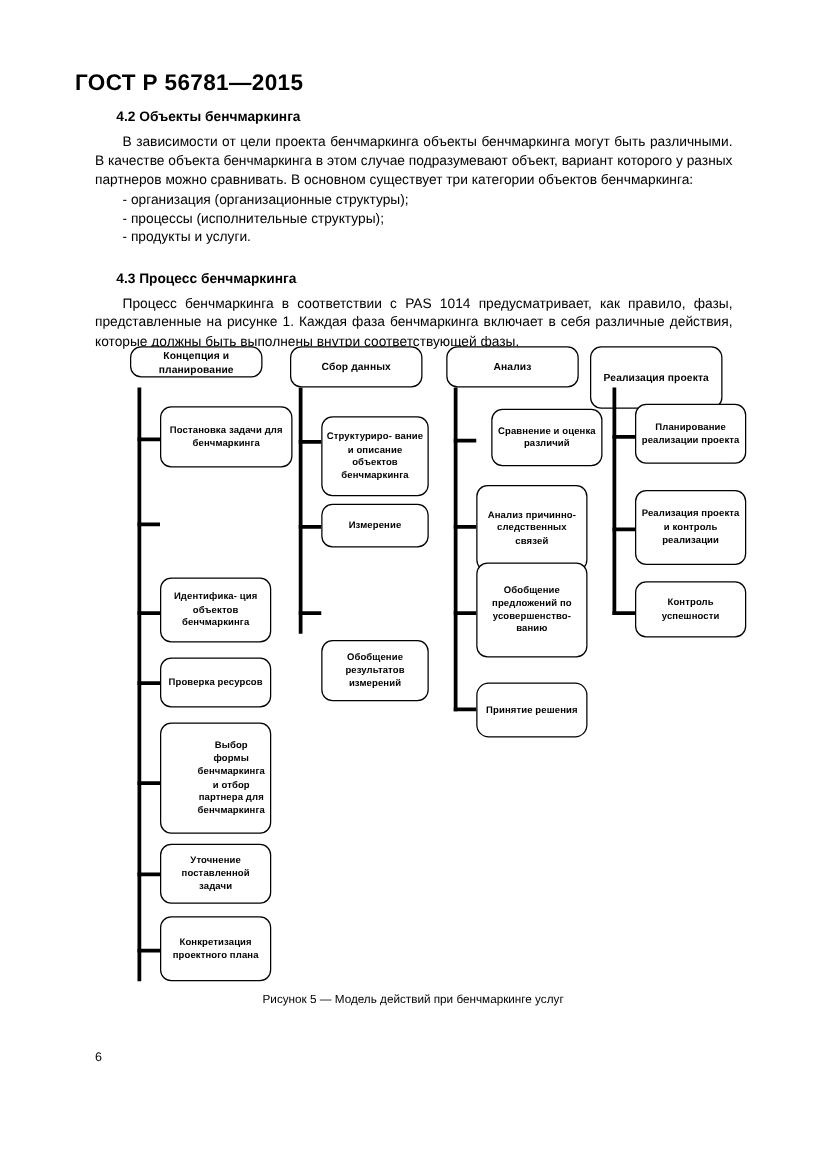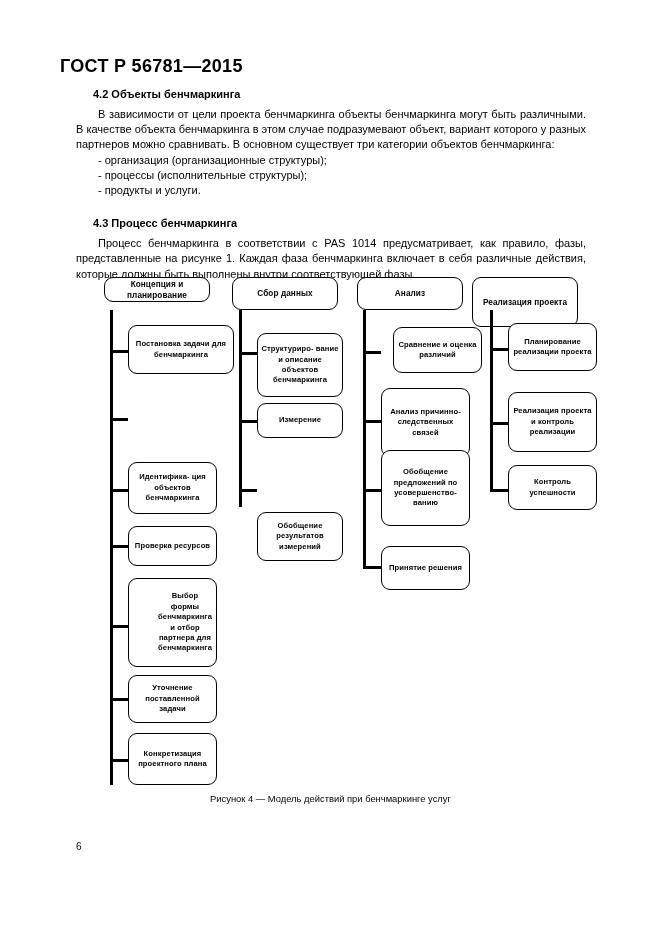--- a/index.html
+++ b/index.html
@@ -172,30 +172,30 @@
   <div class="connector" style="left:363px; top:351px; width:18px; height:2.6px;"></div>
   <div class="node" style="left:381px; top:327px; width:89px; height:46px;margin-left:12px;">Сравнение и оценка различий</div>
 
   <div class="connector" style="left:363px; top:420px; width:18px; height:2.6px;"></div>
   <div class="node" style="left:381px; top:388px; width:89px; height:69px;">Анализ причинно- следственных связей</div>
 
   <div class="connector" style="left:363px; top:489px; width:18px; height:2.6px;"></div>
   <div class="node" style="left:381px; top:450px; width:89px; height:76px;">Обобщение предложений по усовершенство- ванию</div>
 
   <div class="connector" style="left:363px; top:566px; width:18px; height:2.6px;"></div>
-  <div class="node" style="left:381px; top:546px; width:89px; height:44px;">Принятие решения</div>
+  <div class="node" style="left:381px; top:546px; width:89px; height:44px;border-radius:10px;">Принятие решения</div>
 
   <div class="node phase" style="left:472px; top:277px; width:106px; height:50px;">Реализация проекта</div>
   <div class="connector" style="left:490px; top:310px; width:2.6px; height:182px;"></div>
 
   <div class="connector" style="left:490px; top:348px; width:18px; height:2.6px;"></div>
   <div class="node" style="left:508px; top:323px; width:89px; height:48px;">Планирование реализации проекта</div>
 
   <div class="connector" style="left:490px; top:422px; width:18px; height:2.6px;"></div>
   <div class="node" style="left:508px; top:392px; width:89px; height:60px;">Реализация проекта и контроль реализации</div>
 
   <div class="connector" style="left:490px; top:489px; width:18px; height:2.6px;"></div>
   <div class="node" style="left:508px; top:465px; width:89px; height:45px;">Контроль успешности</div>
 
 </div>
 
-<div class="fig-caption">Рисунок 4 — Модель действий при бенчмаркинге услуг</div>
+<div class="fig-caption">Рисунок 5 — Модель действий при бенчмаркинге услуг</div>
 <div class="folio">6</div>
 
 </body></html>

